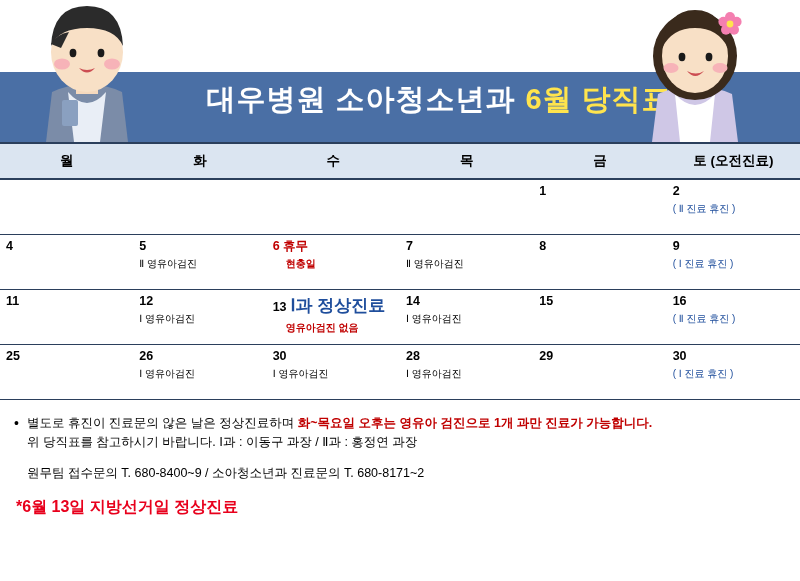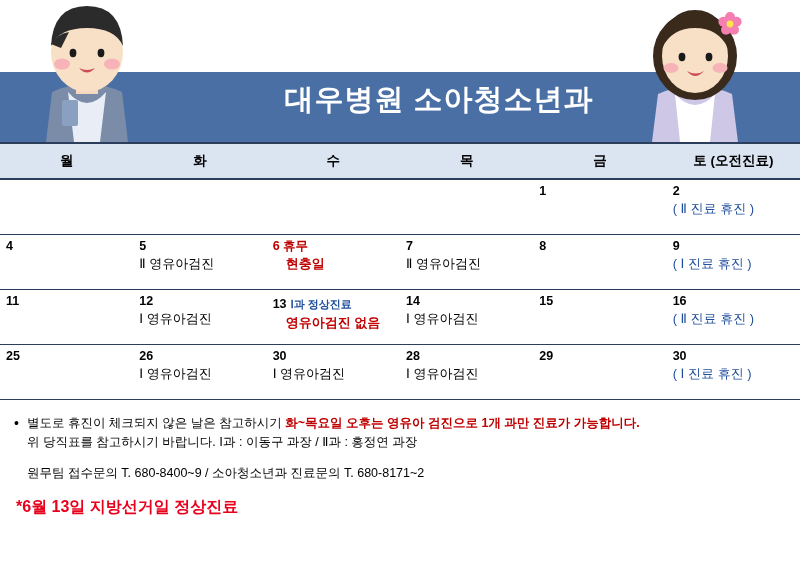--- a/index.html
+++ b/index.html
@@ -50,21 +50,21 @@
     text-align:center;
   }
   table.cal td{
     height:48px;
     vertical-align:top;
     border-bottom:1px solid #2b3f5c;
     padding:4px 6px 2px 6px;
   }
   td.empty{border-bottom:1px solid #2b3f5c;}
   .daynum{font-size:12.5px;font-weight:bold;line-height:14px;}
-  .note{font-size:13px;line-height:15px;margin-top:3px;}
+  .note{font-size:10px;line-height:15px;margin-top:3px;}
   .note.red{color:#c00000;font-weight:bold;margin-left:13px;}
   .note.blue{color:#1f4e9c;}
   .daynum.red{color:#c00000;}
   .inline-blue{color:#1f4e9c;font-weight:bold;}
 
   
   .footer{
     padding:14px 0 0 14px;
     font-size:12.5px;
     line-height:19px;
@@ -138,20 +138,21 @@
 
       <ellipse cx="41" cy="68" rx="7.5" ry="5" fill="#f7b3b8"></ellipse>
       <ellipse cx="90" cy="68" rx="7.5" ry="5" fill="#f7b3b8"></ellipse>
 
       <path d="M57 71 q8 10 17 0 q-8 5 -17 0z" fill="#cc4d52"></path>
     </svg>
   </div>
 
   <div class="header-title">
     <span>대우병원 소아청소년과</span>
+    <span class="accent">6월 당직표</span>
   </div>
 </div>
 
 <table class="cal">
   <thead>
     <tr>
       <th>월</th>
       <th>화</th>
       <th>수</th>
       <th>목</th>
@@ -198,21 +199,21 @@
         </td>
       </tr>
       <tr>
         <td>
           <div class="daynum">11</div>
         </td>
         <td>
           <div class="daynum">12</div>
           <div class="note">Ⅰ 영유아검진</div>
         </td>
-        <td><div class="daynum" style="display: inline-block;">13</div><span class="inline-blue" style="font-size: 11px; margin-left: 4px;">Ⅰ과 정상진료</span><div class="note red">영유아검진 없음</div></td>
+        <td><div class="daynum" style="display: inline-block;">13</div><span class="inline-blue" style="font-size: 17px; margin-left: 4px;">Ⅰ과 정상진료</span><div class="note red">영유아검진 없음</div></td>
         <td>
           <div class="daynum">14</div>
           <div class="note">Ⅰ 영유아검진</div>
         </td>
         <td>
           <div class="daynum">15</div>
         </td>
         <td>
           <div class="daynum">16</div>
           <div class="note blue">( Ⅱ 진료 휴진 )</div>
@@ -243,21 +244,21 @@
         </td>
       </tr>
     </tbody>
 </table>
 
 <div class="footer">
   <div class="bullet-row">
     <span class="bullet">•</span>
     <div>
       <div class="fline">
-        <span>별도로 휴진이 체크되지 않은 날은 참고하시기 </span><span class="red-bold">화~목요일 오후는 영유아 검진으로 1개 과만 진료가 가능합니다.</span>
+        <span>별도로 휴진이 진료문의 않은 날은 정상진료하며 </span><span class="red-bold">화~목요일 오후는 영유아 검진으로 1개 과만 진료가 가능합니다.</span>
       </div>
       <div class="fline">위 당직표를 참고하시기 바랍니다.   Ⅰ과 : 이동구 과장  /  Ⅱ과 : 홍정연 과장</div>
       <div class="gap"></div>
       <div class="fline">원무팀 접수문의 T. 680-8400~9    /   소아청소년과 진료문의 T. 680-8171~2</div>
     </div>
   </div>
   <div class="notice">*6월 13일 지방선거일 정상진료</div>
 </div>
 
 </body></html>

